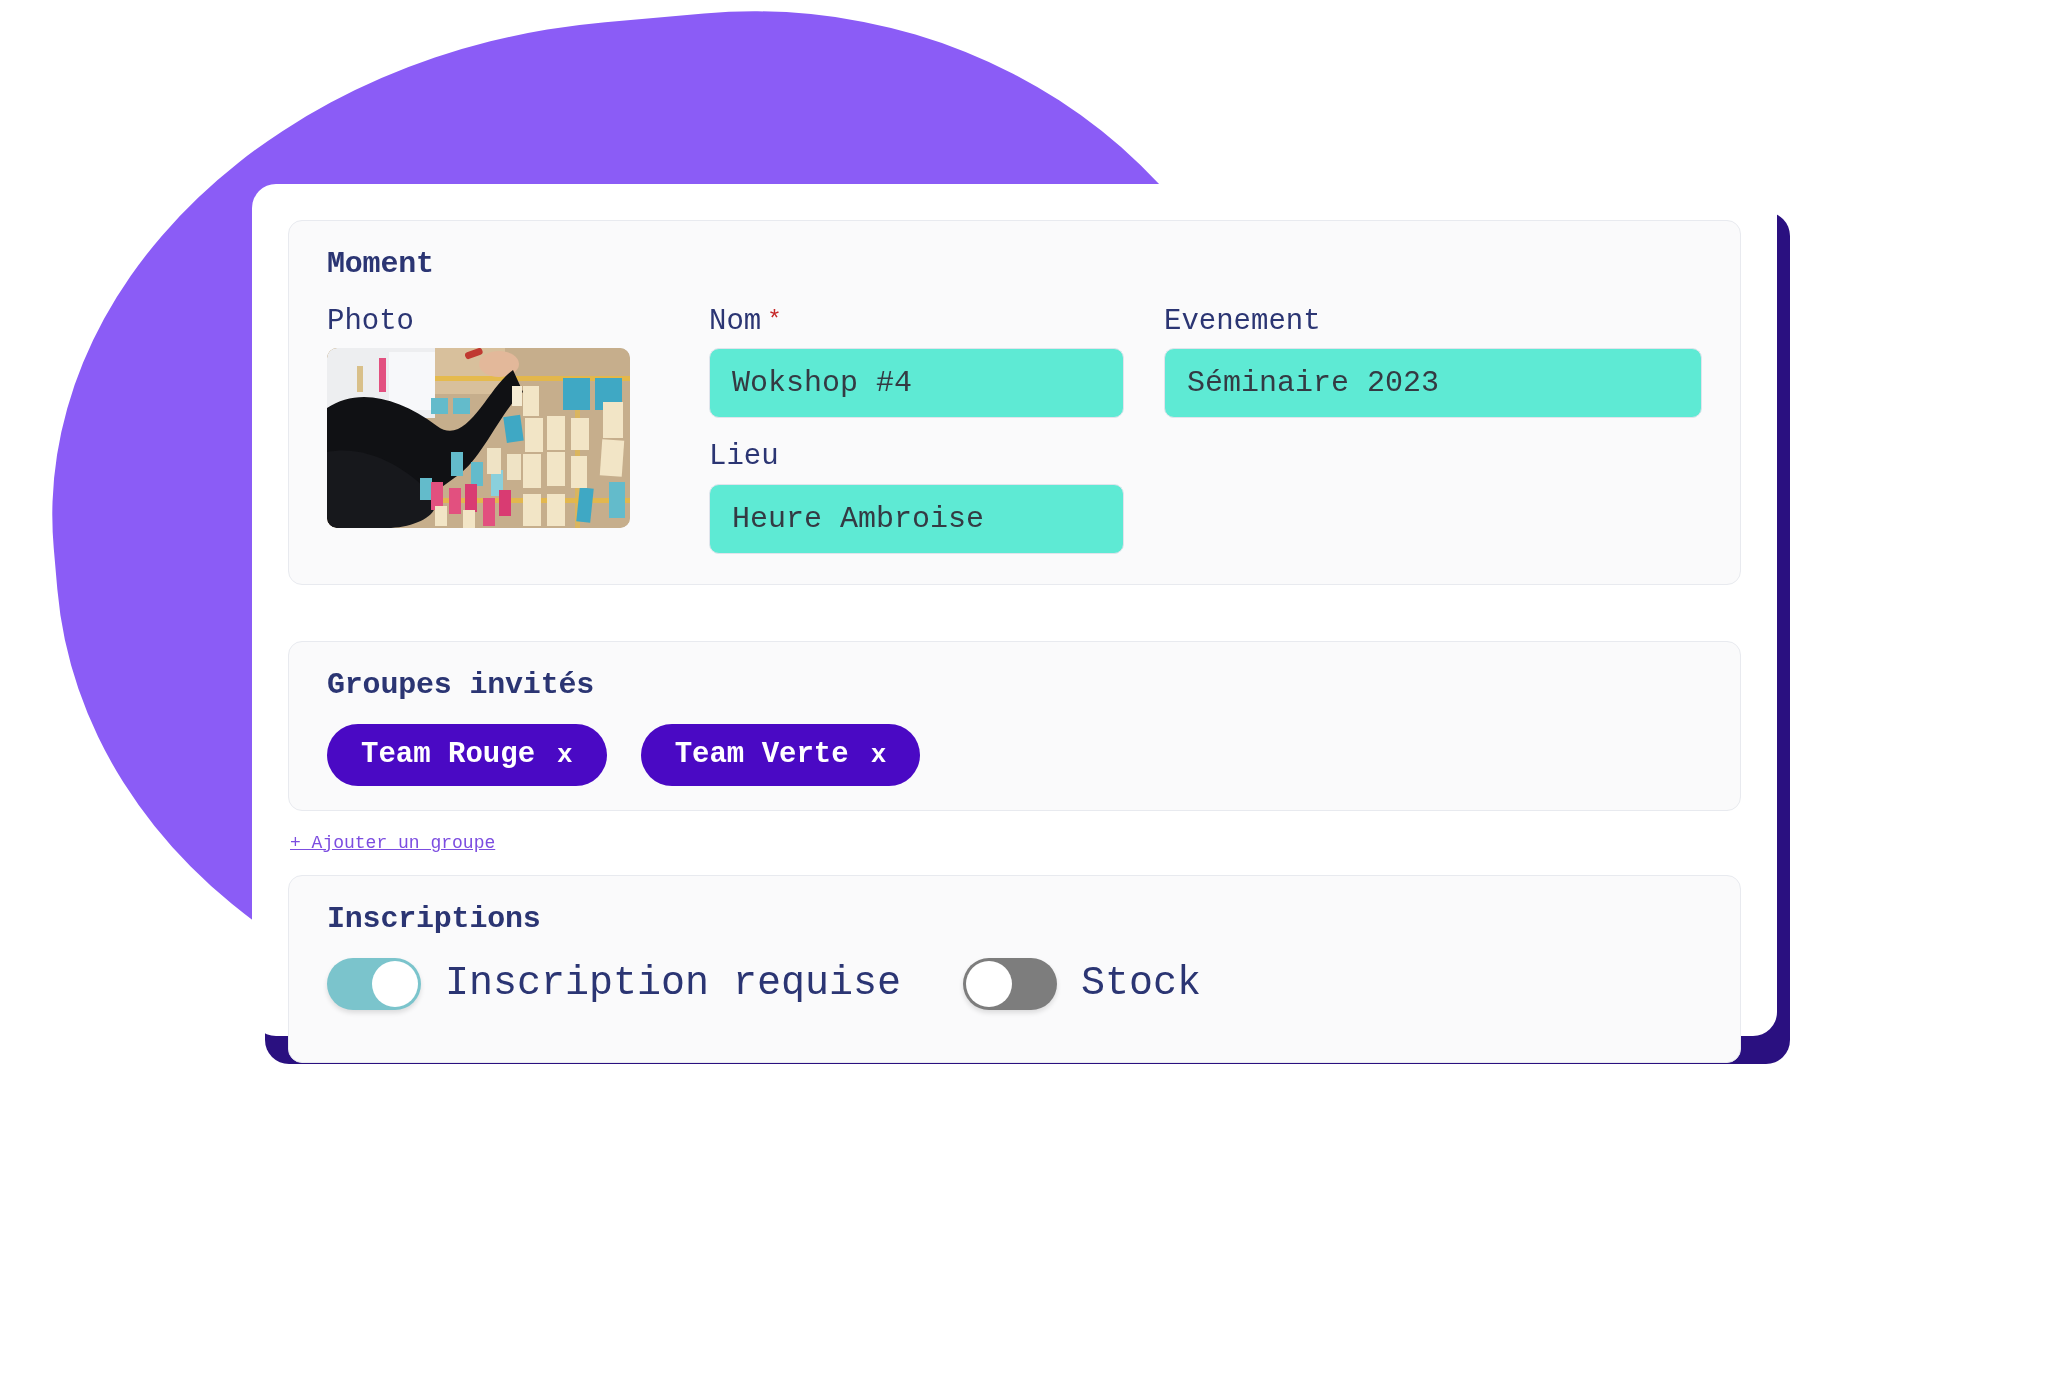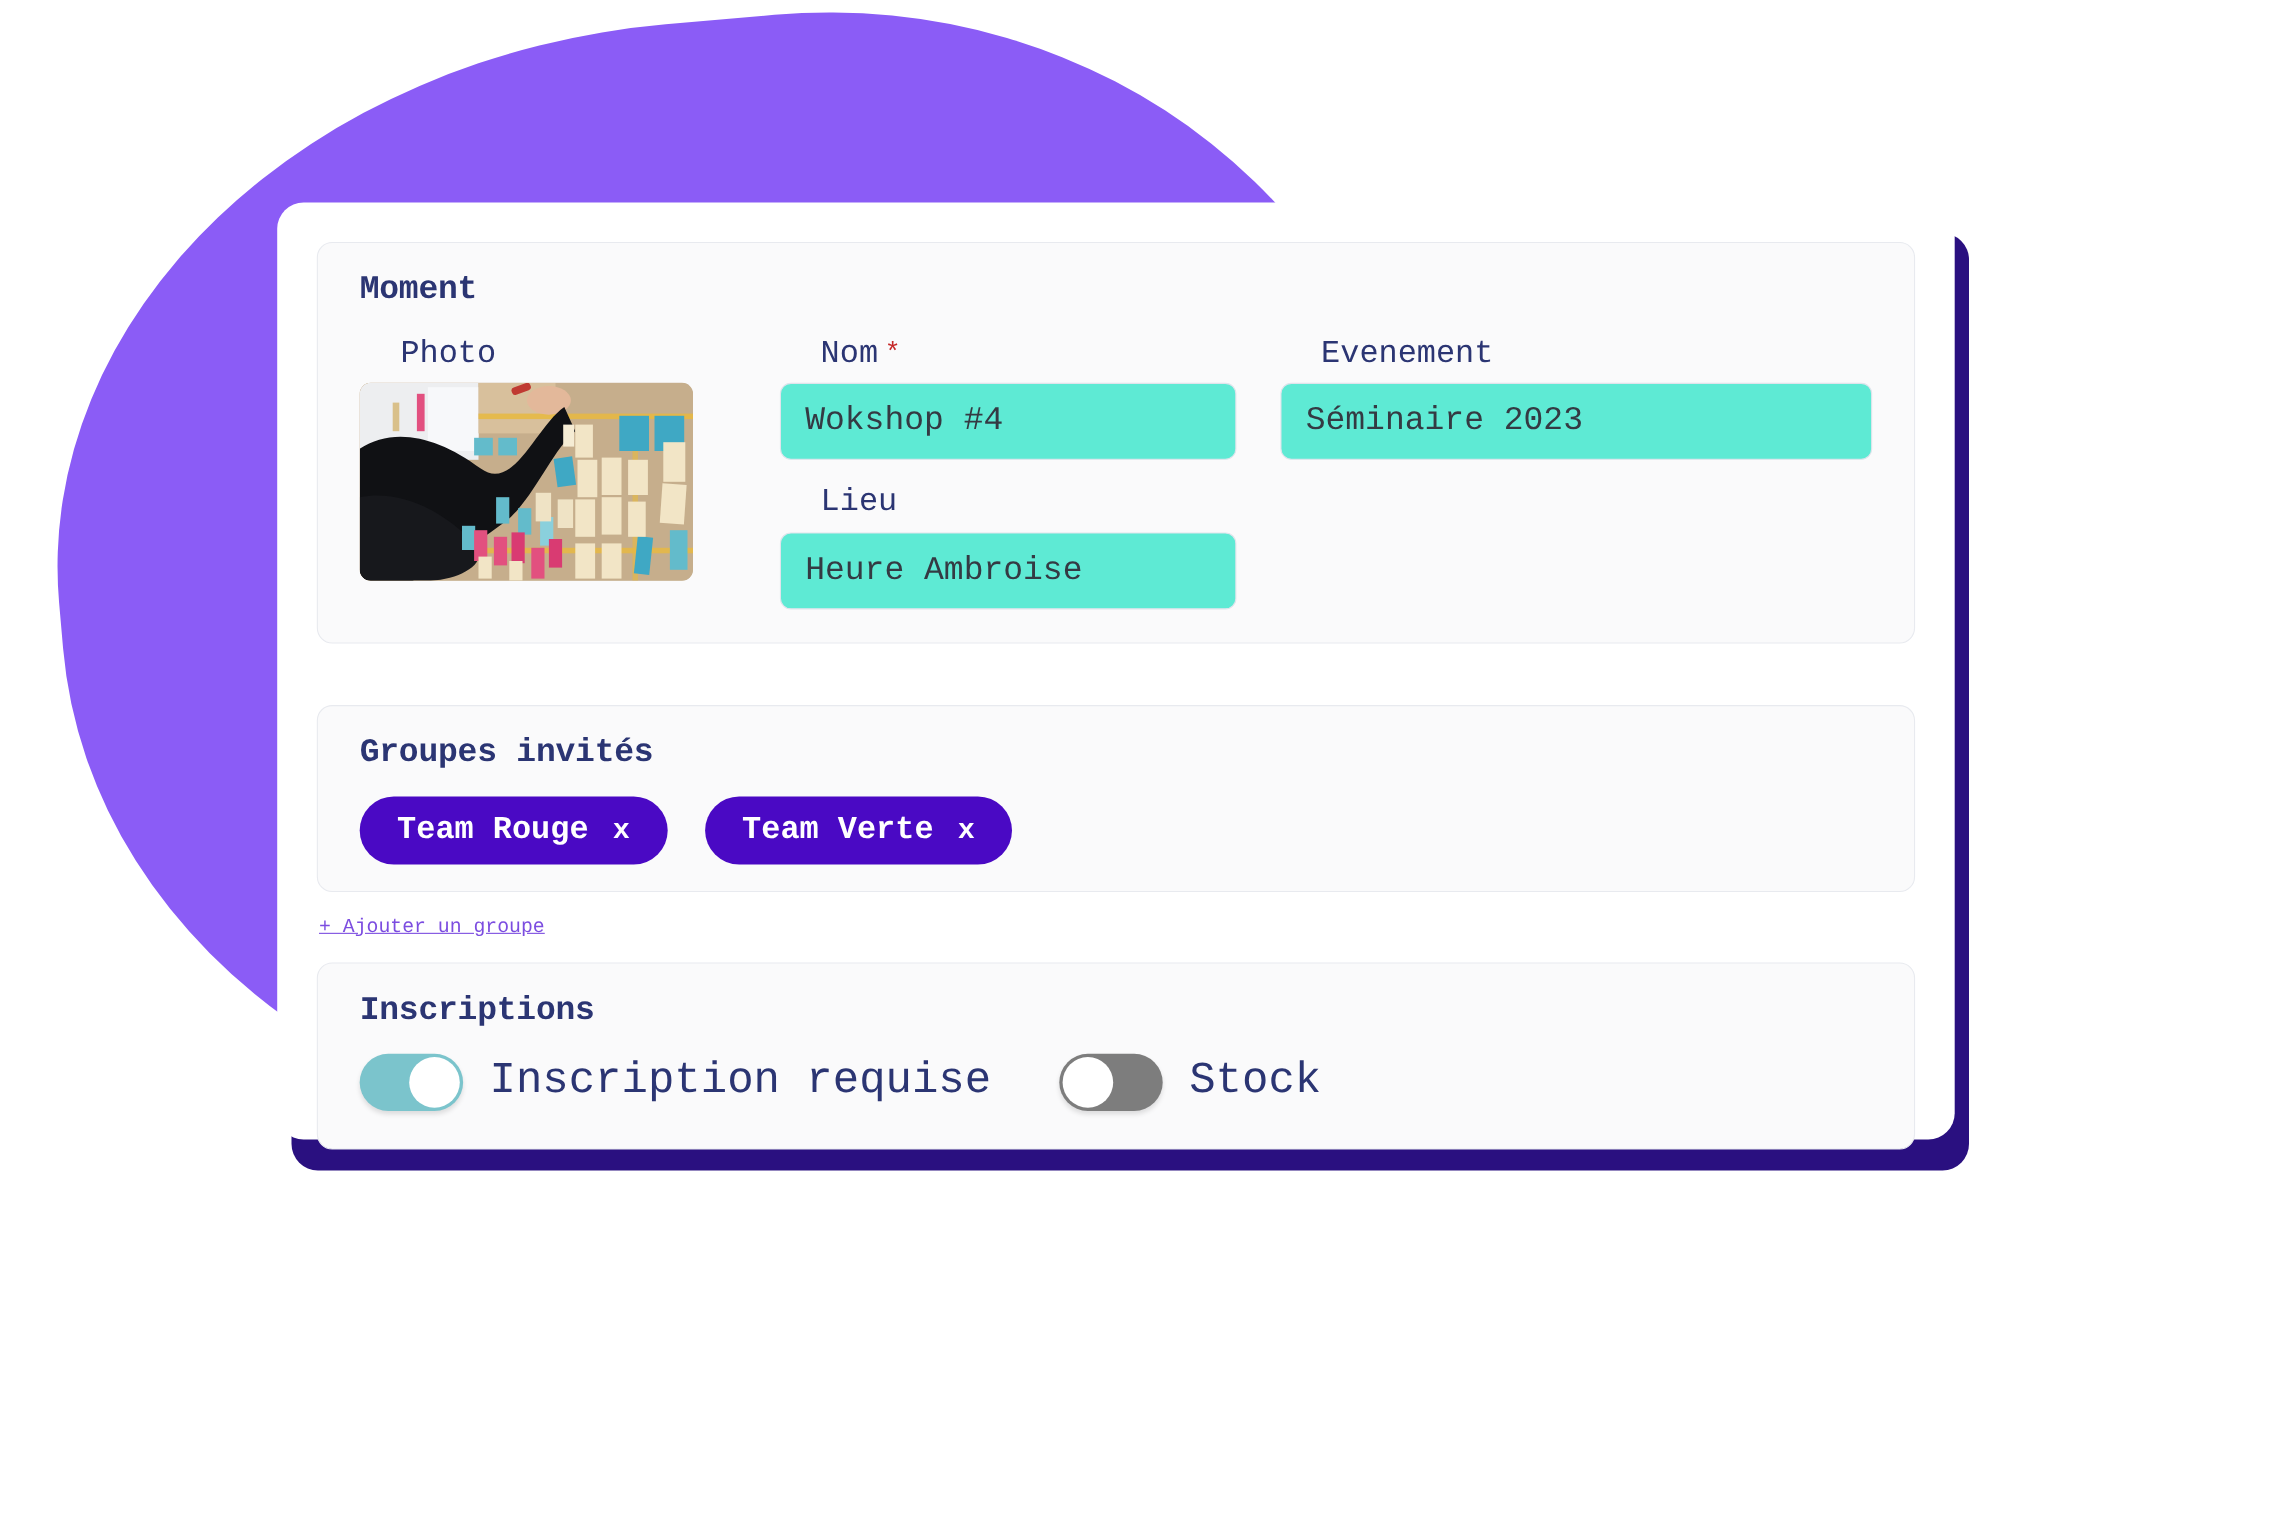--- a/index.html
+++ b/index.html
@@ -82,21 +82,20 @@
     column-gap: 40px;
     margin-top: 24px;
   }
 
   .field-label {
     font-size: 29px;
     color: #2B3573;
     line-height: 1.15;
     margin-bottom: 10px;
     white-space: nowrap;
-    margin-left: 37px;
   }
   .req-star {
     color: #C62828;
     font-size: 24px;
     margin-left: 6px;
     vertical-align: 2px;
   }
 
   .thumb {
     width: 303px;
@@ -148,21 +147,21 @@
   .pill-x { font-size: 26px; font-weight: bold; }
 
   .add-link {
     display: block;
     margin: 22px 0 0 2px;
     font-size: 18px;
     color: #7C4DE0;
   }
 
   
-  .insc-panel { margin-top: 22px; padding-bottom: 34px; }
+  .insc-panel { margin-top: 22px; padding-bottom: 52px; }
 
   .toggle-row {
     display: flex;
     align-items: center;
     gap: 62px;
     margin-top: 22px;
   }
   .toggle-item {
     display: flex;
     align-items: center;

